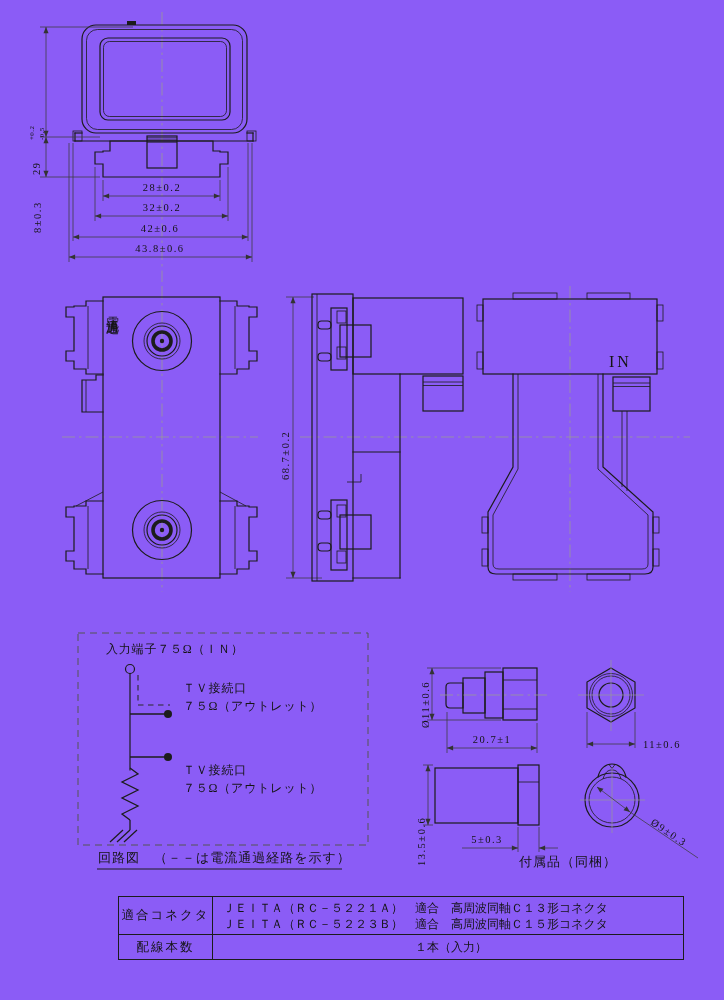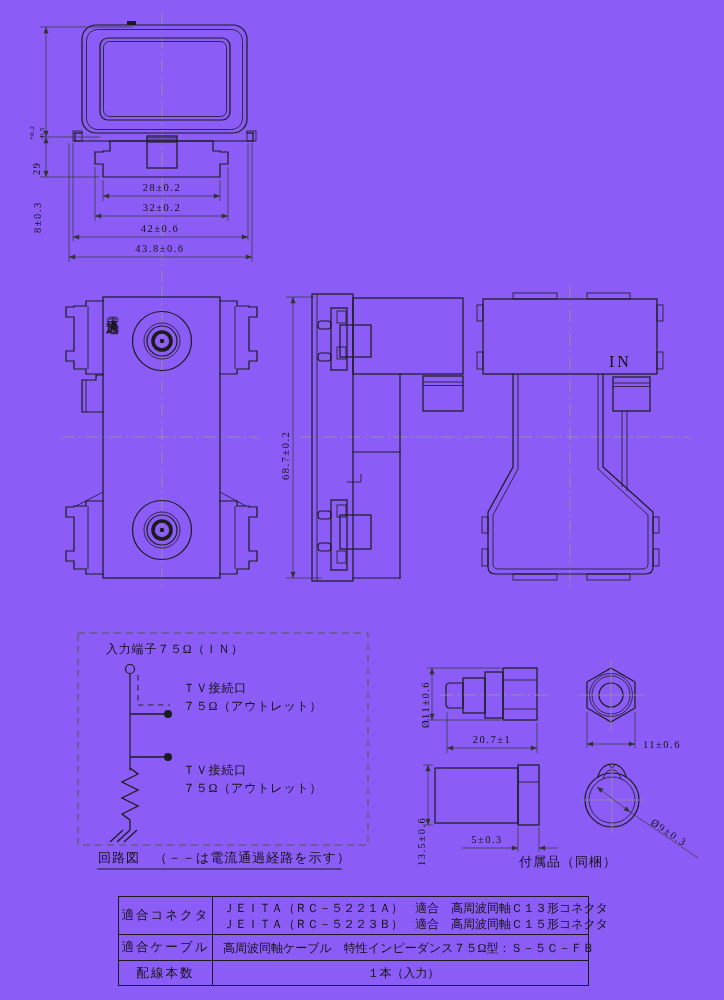--- a/index.html
+++ b/index.html
@@ -14,21 +14,21 @@
   .dsh{stroke:#2a2a2a;stroke-width:1.1;fill:none;stroke-dasharray:5.5 4.5;}
   .dt{font-family:"Liberation Serif","DejaVu Serif",serif;font-size:10.5px;letter-spacing:1.5px;fill:#141414;}
   .dts{font-family:"Liberation Serif","DejaVu Serif",serif;font-size:7px;letter-spacing:0.4px;fill:#141414;}
   .jt{font-family:"Liberation Serif","DejaVu Serif",serif;font-size:12px;letter-spacing:0.8px;fill:#141414;}
   .jtc{font-family:"Liberation Serif","DejaVu Serif",serif;font-size:13px;letter-spacing:1px;fill:#141414;}
   .int{font-family:"Liberation Serif","DejaVu Serif",serif;font-size:16px;letter-spacing:3px;fill:#141414;}
   
   .vtext{position:absolute;left:104px;top:306px;writing-mode:vertical-rl;text-orientation:upright;
          font-size:13px;letter-spacing:2px;line-height:17px;}
   
-  .spec-table{position:absolute;left:118px;top:896px;width:471px;border:1.5px solid #1c1c1c;box-sizing:border-box;}
+  .spec-table{position:absolute;left:118px;top:896px;width:566px;border:1.5px solid #1c1c1c;box-sizing:border-box;}
   .spec-row{display:flex;box-sizing:border-box;}
   .spec-row + .spec-row{border-top:1px solid #1c1c1c;}
   .spec-label{width:94px;flex:0 0 94px;border-right:1px solid #1c1c1c;display:flex;align-items:center;
               justify-content:center;font-size:12.5px;letter-spacing:2px;box-sizing:border-box;}
   .spec-value{flex:1;padding:2px 4px 2px 10px;font-size:12px;letter-spacing:0px;display:flex;
               flex-direction:column;justify-content:center;box-sizing:border-box;}
   .spec-value div{line-height:16px;white-space:nowrap;}
   .r1{min-height:37px;} .r2{min-height:26px;} .r3{min-height:25px;text-align:center;}
 </style>
 </head>
@@ -279,26 +279,20 @@
 <div class="vtext">電流通過</div>
 
 <div class="spec-table">
   <div class="spec-row r1">
     <div class="spec-label">適合コネクタ</div>
     <div class="spec-value">
       <div>ＪＥＩＴＡ（ＲＣ－５２２１Ａ）　適合　高周波同軸Ｃ１３形コネクタ</div>
       <div>ＪＥＩＴＡ（ＲＣ－５２２３Ｂ）　適合　高周波同軸Ｃ１５形コネクタ</div>
     </div>
   </div>
-  <div class="spec-row r2">
-    <div class="spec-label">適合ケーブル</div>
-    <div class="spec-value">
-      <div>高周波同軸ケーブル　特性インピーダンス７５Ω型：Ｓ－５Ｃ－ＦＢ</div>
-    </div>
-  </div>
   <div class="spec-row r3">
     <div class="spec-label">配線本数</div>
     <div class="spec-value">
       <div>１本（入力）</div>
     </div>
   </div>
 </div>
 
 </div>
 

